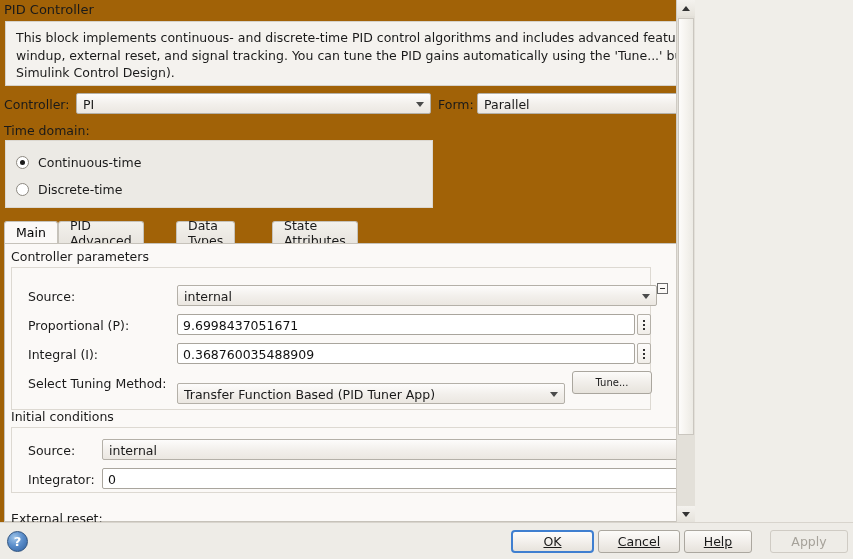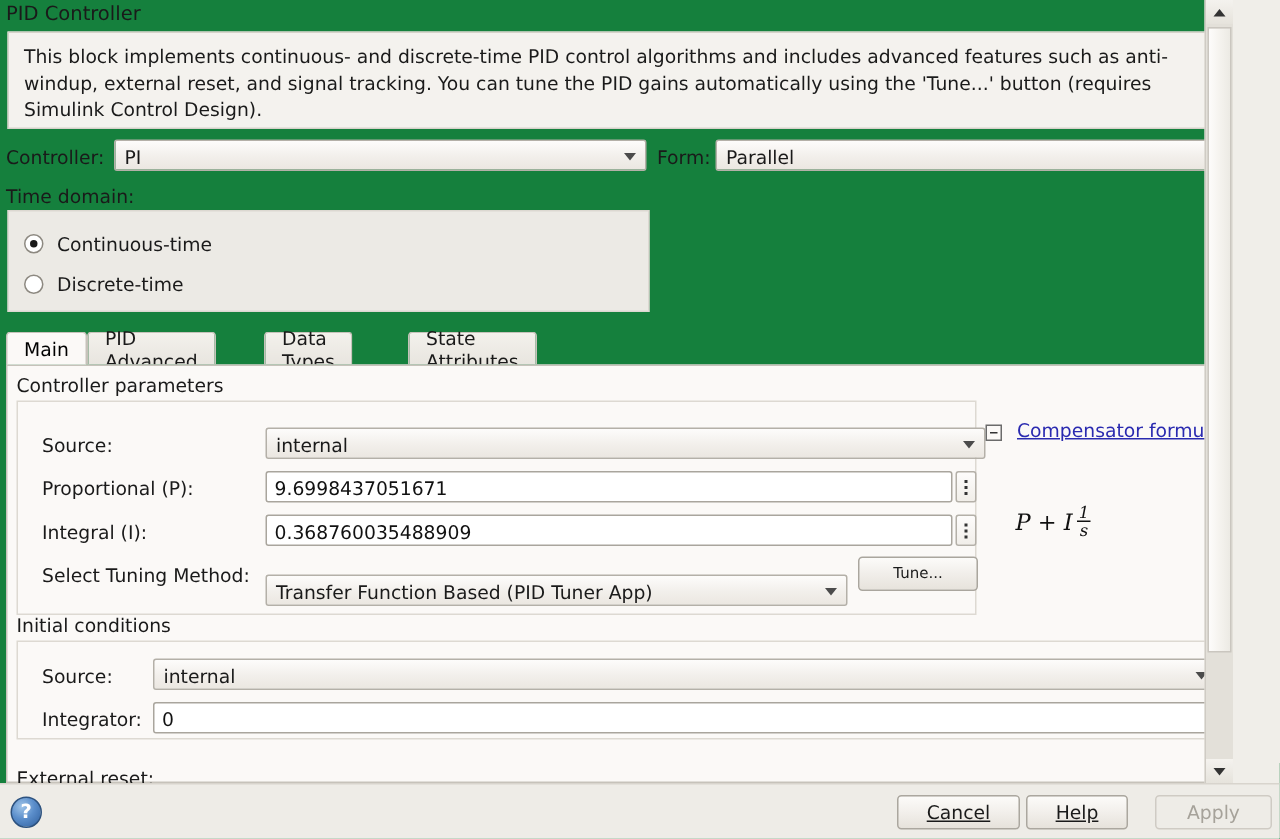--- a/index.html
+++ b/index.html
@@ -10,22 +10,22 @@
     background: #f0eee9;
     font-family: "DejaVu Sans", "Liberation Sans", sans-serif;
     font-size: 12.5px;
     color: #1a1a1a;
   }
   #root { position: relative; width: 853px; height: 559px; }
 
   
   .dialog-body {
     position: absolute; left: 0; top: 0;
-    width: 822px; height: 522px;
-    background: #15803d;
+    width: 695px; height: 522px;
+    background: #a16207;
     overflow: hidden;
   }
 
   .page-title {
     position: absolute; left: 4px; top: 2px;
     font-size: 13px; color: #1a1a1a;
   }
 
   
   .desc-box {
@@ -359,20 +359,23 @@
         <div class="sb-thumb"></div>
       </div>
       <div class="sb-btn sb-down">
           <span class="tri-down"></span>
         </div>
     </div>
   </div>
 
   <div class="bottombar">
     <div class="help-icon">?</div>
+    <div class="dlgbtn default" style="left:511px;width:83px;">
+        <span class="mn">OK</span>
+      </div>
     <div class="dlgbtn" style="left:598px;width:82px;">
         <span class="mn">Cancel</span>
       </div>
     <div class="dlgbtn" style="left:684px;width:68px;">
         <span class="mn">Help</span>
       </div>
     <div class="dlgbtn disabled" style="left:770px;width:78px;border-color:#cfcbc4;background:#eeece7;">
         <span>Apply</span>
       </div>
   </div>

